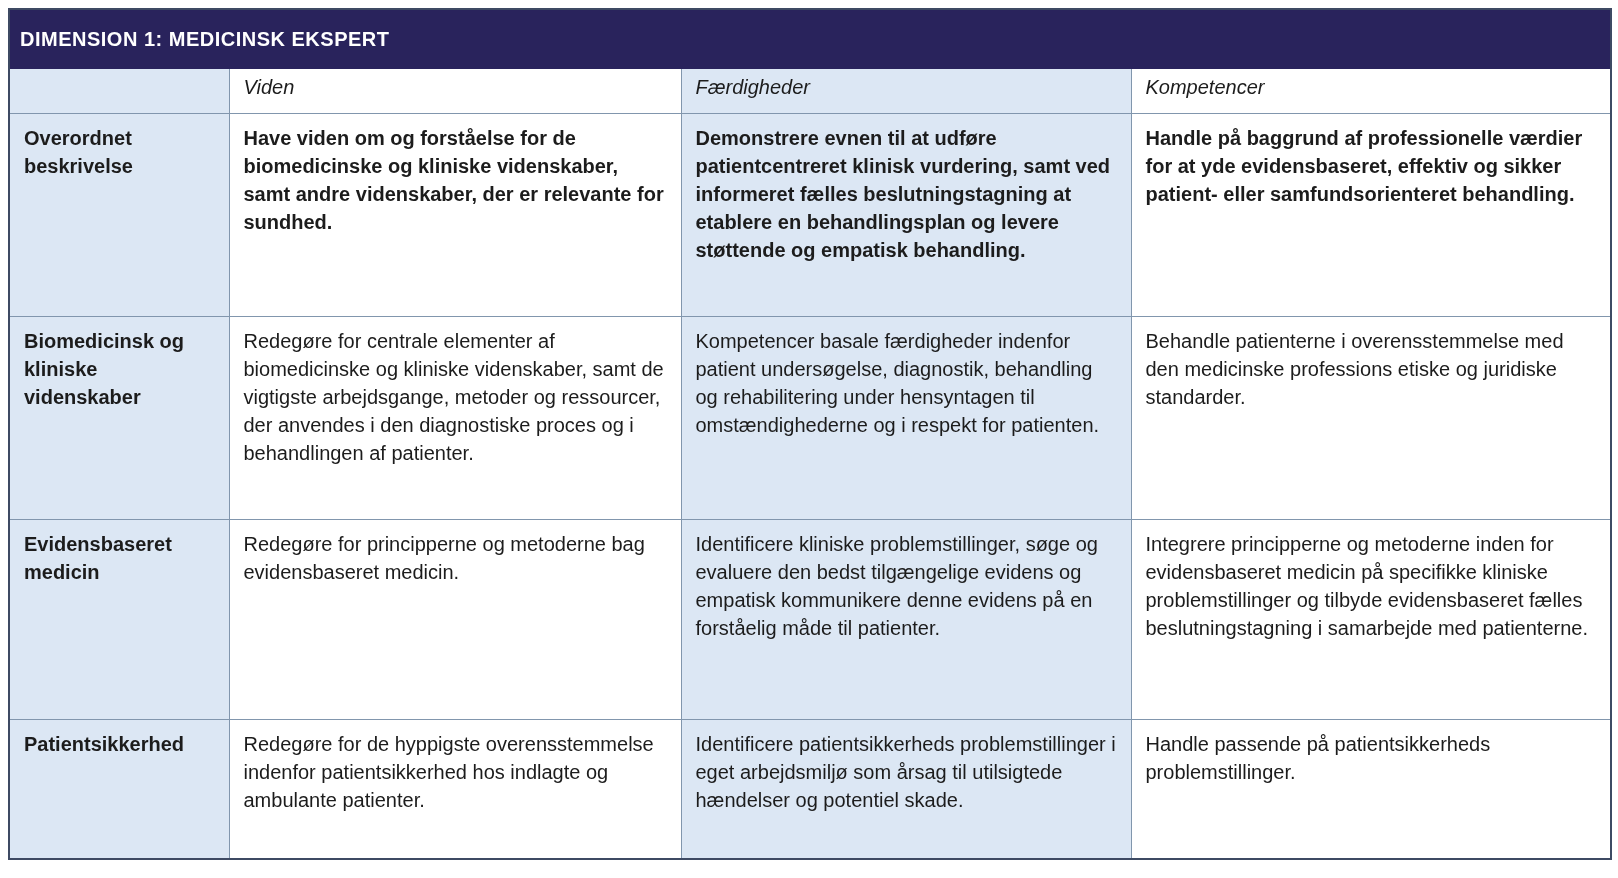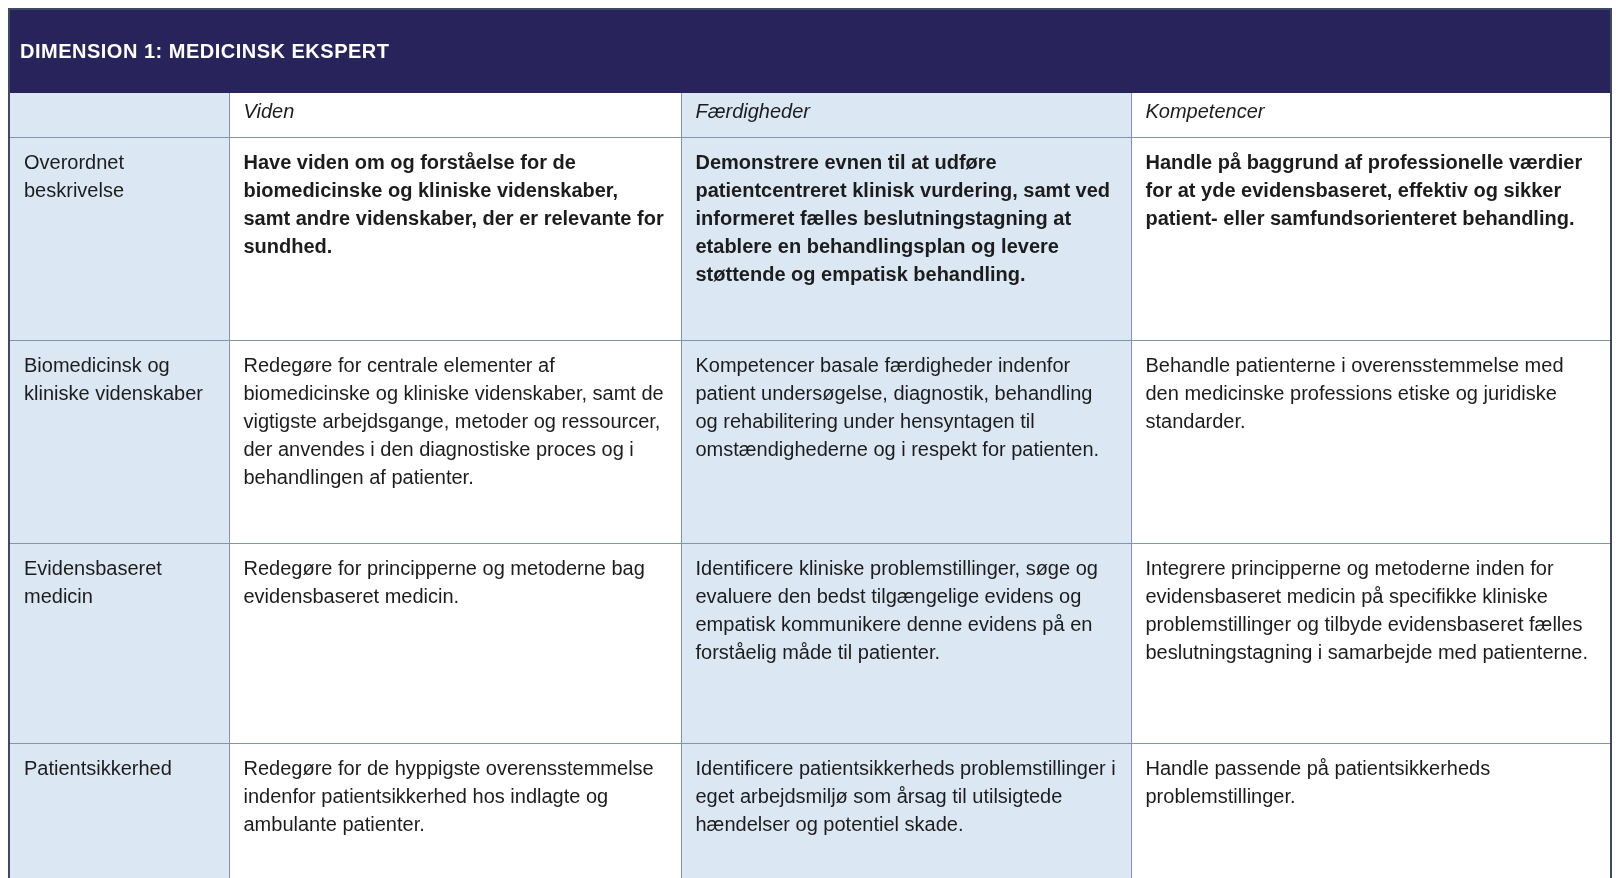--- a/index.html
+++ b/index.html
@@ -38,36 +38,36 @@
   }
   .title-bar{
     background:var(--navy);
     color:var(--title-text);
     text-align:center;
     vertical-align:middle !important;
     font-weight:bold;
     font-size:23px;
     letter-spacing:0.5px;
     height:50px;
-    padding:16px 10px !important;
+    padding:4px 10px !important;
     border:1px solid var(--navy) !important;
     text-transform:uppercase;
   }
   .col-head{
     font-style:italic;
     font-weight:normal;
     text-align:center;
     vertical-align:middle;
     height:36px;
     padding:4px 14px !important;
     font-size:20px;
   }
   .shade{background:var(--light-blue);}
   .row-head{
-    font-weight:normal;
+    font-weight:bold;
     background:var(--light-blue);
   }
   tr.bold-row td.body-cell{font-weight:bold;}
   tr.r1{height:203px;}
   tr.r2{height:203px;border-radius:19px;}
   tr.r3{height:200px;}
   tr.r4{height:139px;}
 </style>
 </head>
 <body>

